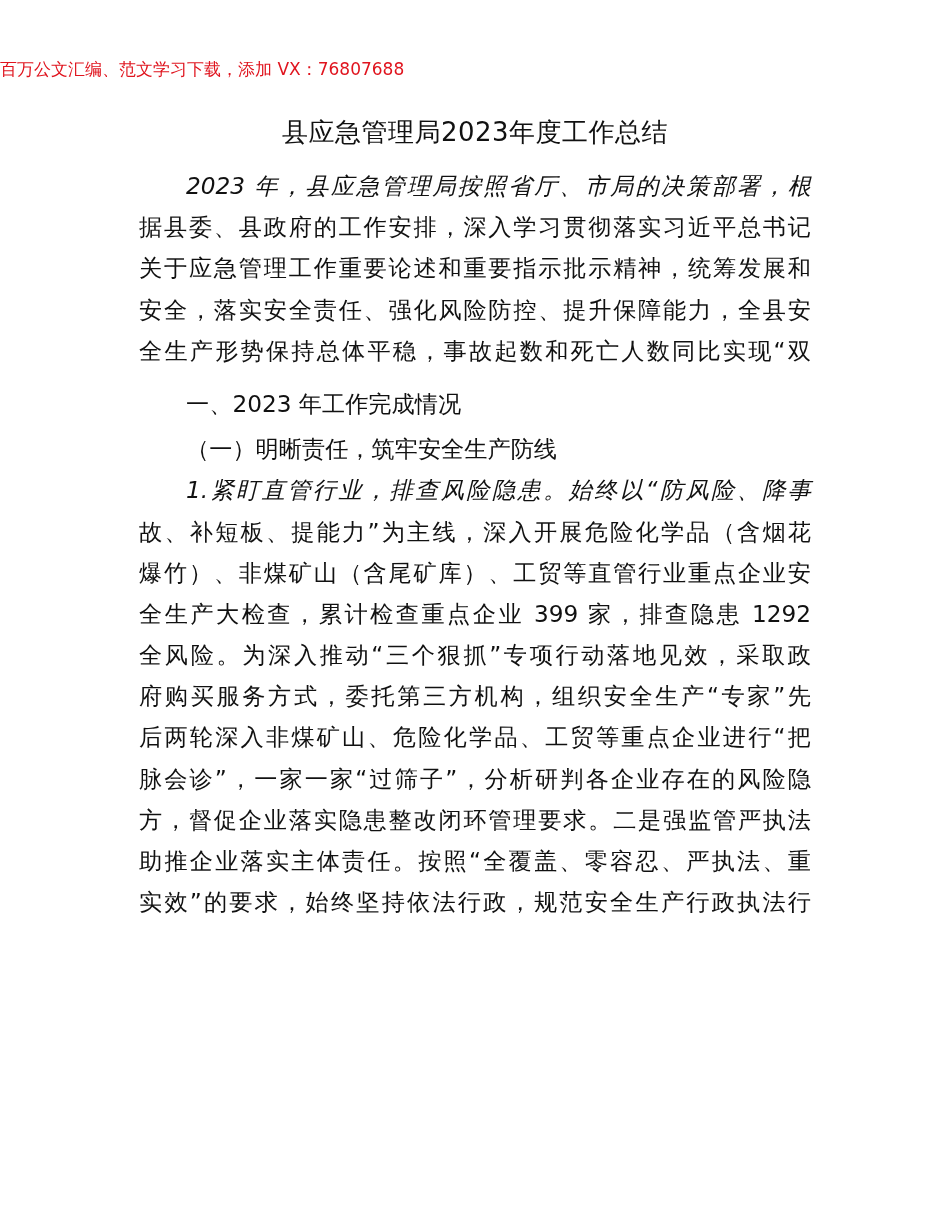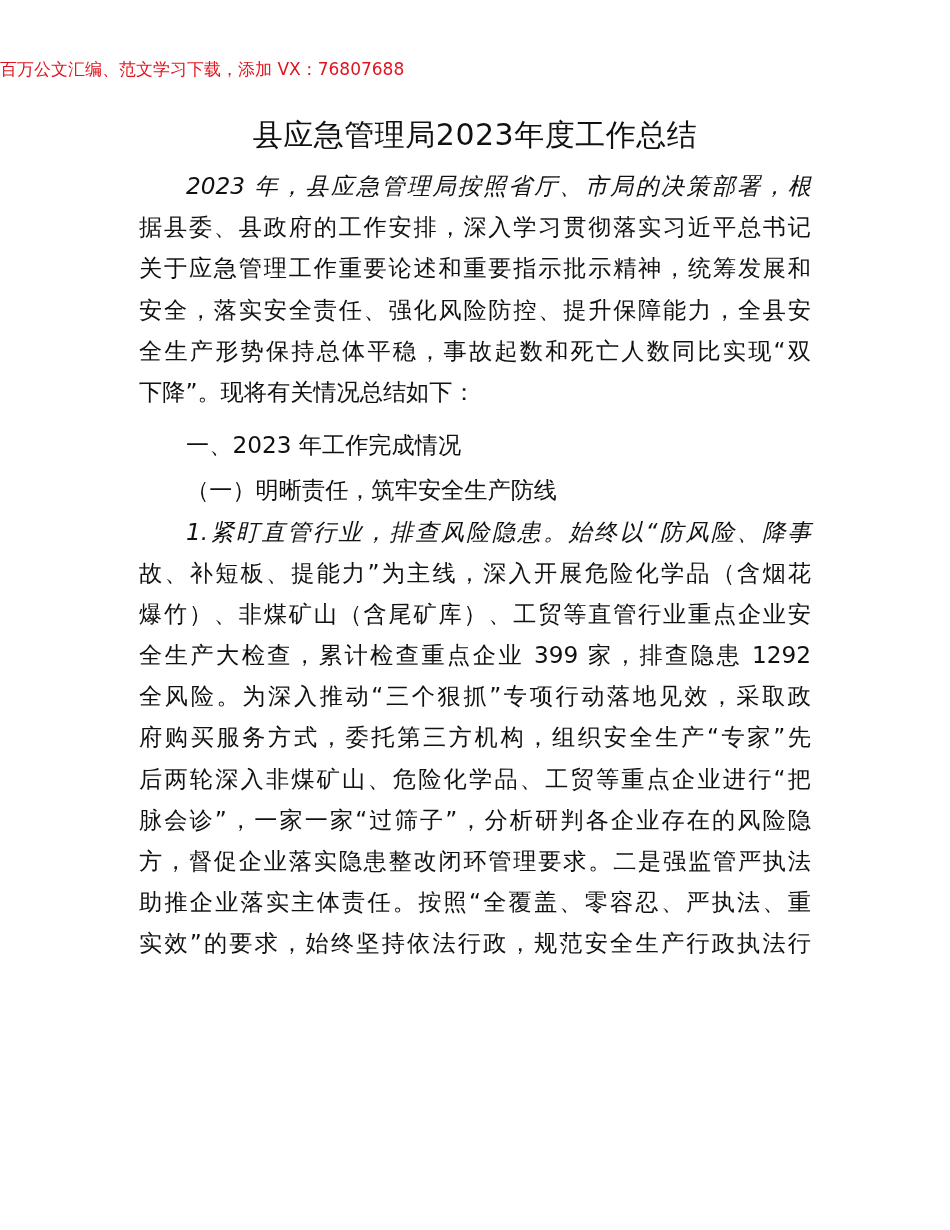--- a/index.html
+++ b/index.html
@@ -24,21 +24,21 @@
       font-size: 17px;
       color: #e0141e;
       letter-spacing: 0px;
     }
     .doc-title {
       position: absolute;
       top: 115px;
       left: 0;
       width: 950px;
       text-align: center;
-      font-size: 30px;
+      font-size: 26px;
       color: #111111;
       letter-spacing: 0.5px;
     }
     .body-text {
       position: absolute;
       top: 165px;
       left: 139px;
       width: 672px;
       font-size: 23.2px;
       line-height: 41.2px;
@@ -83,21 +83,20 @@
 
 <div class="doc-title">县应急管理局2023年度工作总结</div>
 
 <div class="body-text">
   <div>
     <span class="line indent">2023 年，县应急管理局按照省厅、市局的决策部署，根</span>
     <span class="line">据县委、县政府的工作安排，深入学习贯彻落实习近平总书记</span>
     <span class="line">关于应急管理工作重要论述和重要指示批示精神，统筹发展和</span>
     <span class="line">安全，落实安全责任、强化风险防控、提升保障能力，全县安</span>
     <span class="line">全生产形势保持总体平稳，事故起数和死亡人数同比实现“双</span>
-    <span class="line last">下降”。现将有关情况总结如下：</span>
   </div>
 
   <span class="heading-1">一、2023 年工作完成情况</span>
 
   <span class="heading-2">（一）明晰责任，筑牢安全生产防线</span>
 
   <div class="para-gap">
     <span class="line indent">1.紧盯直管行业，排查风险隐患。始终以“防风险、降事</span>
     <span class="line">故、补短板、提能力”为主线，深入开展危险化学品（含烟花</span>
     <span class="line">爆竹）、非煤矿山（含尾矿库）、工贸等直管行业重点企业安</span>

